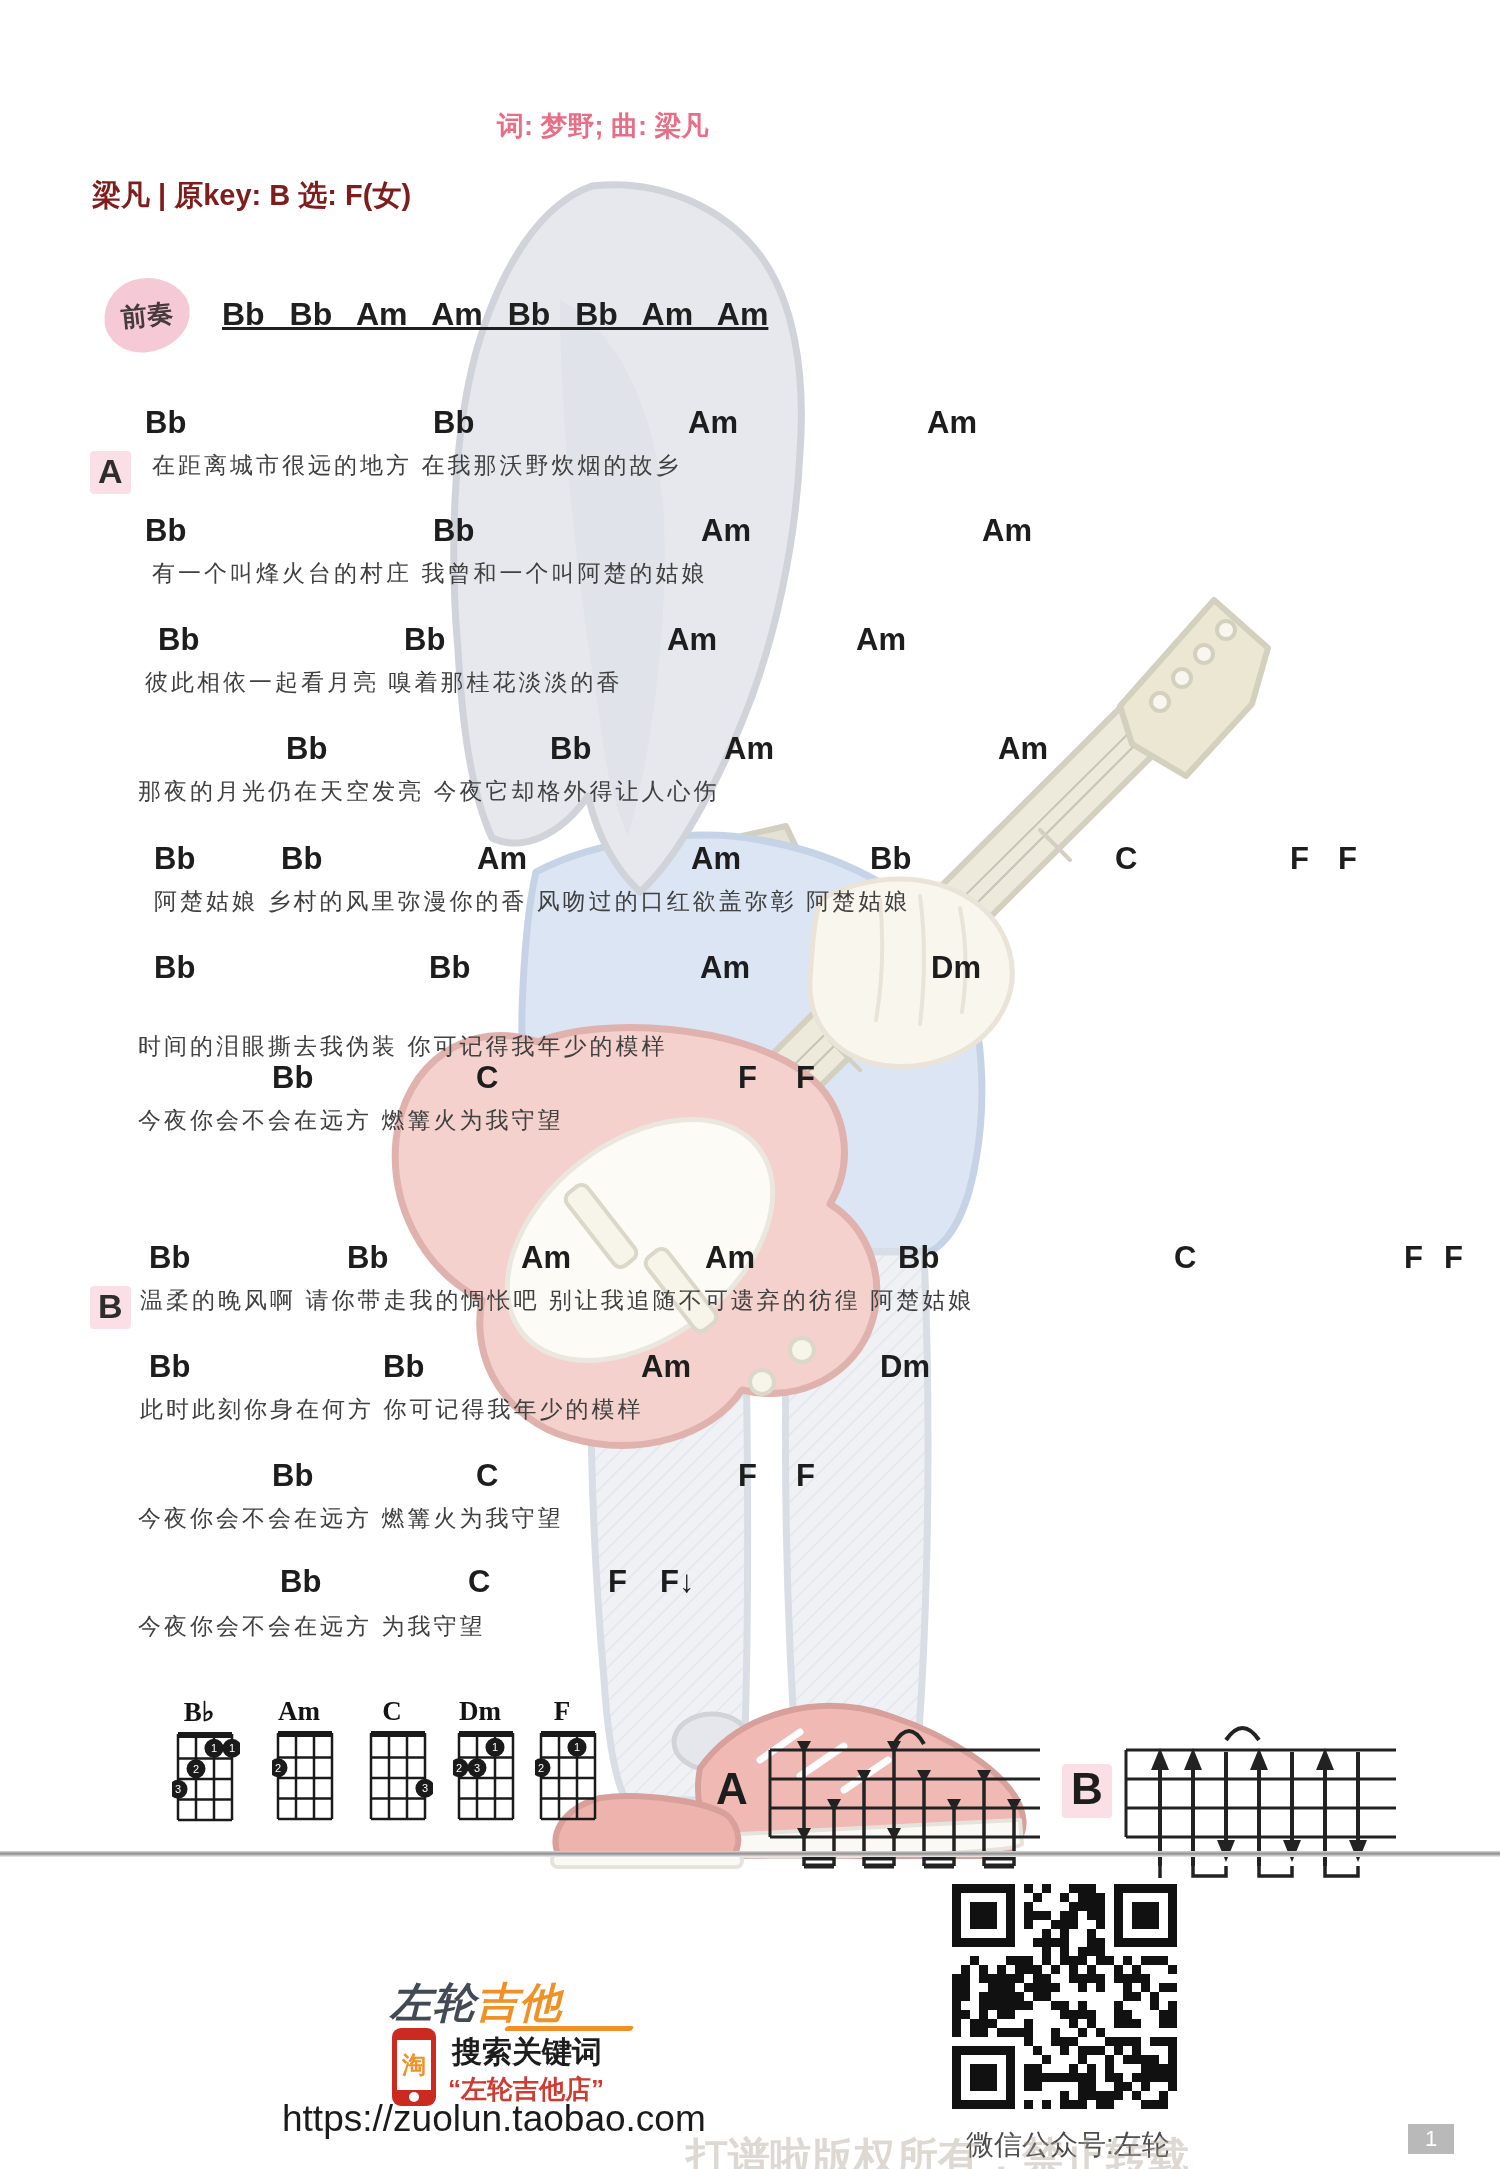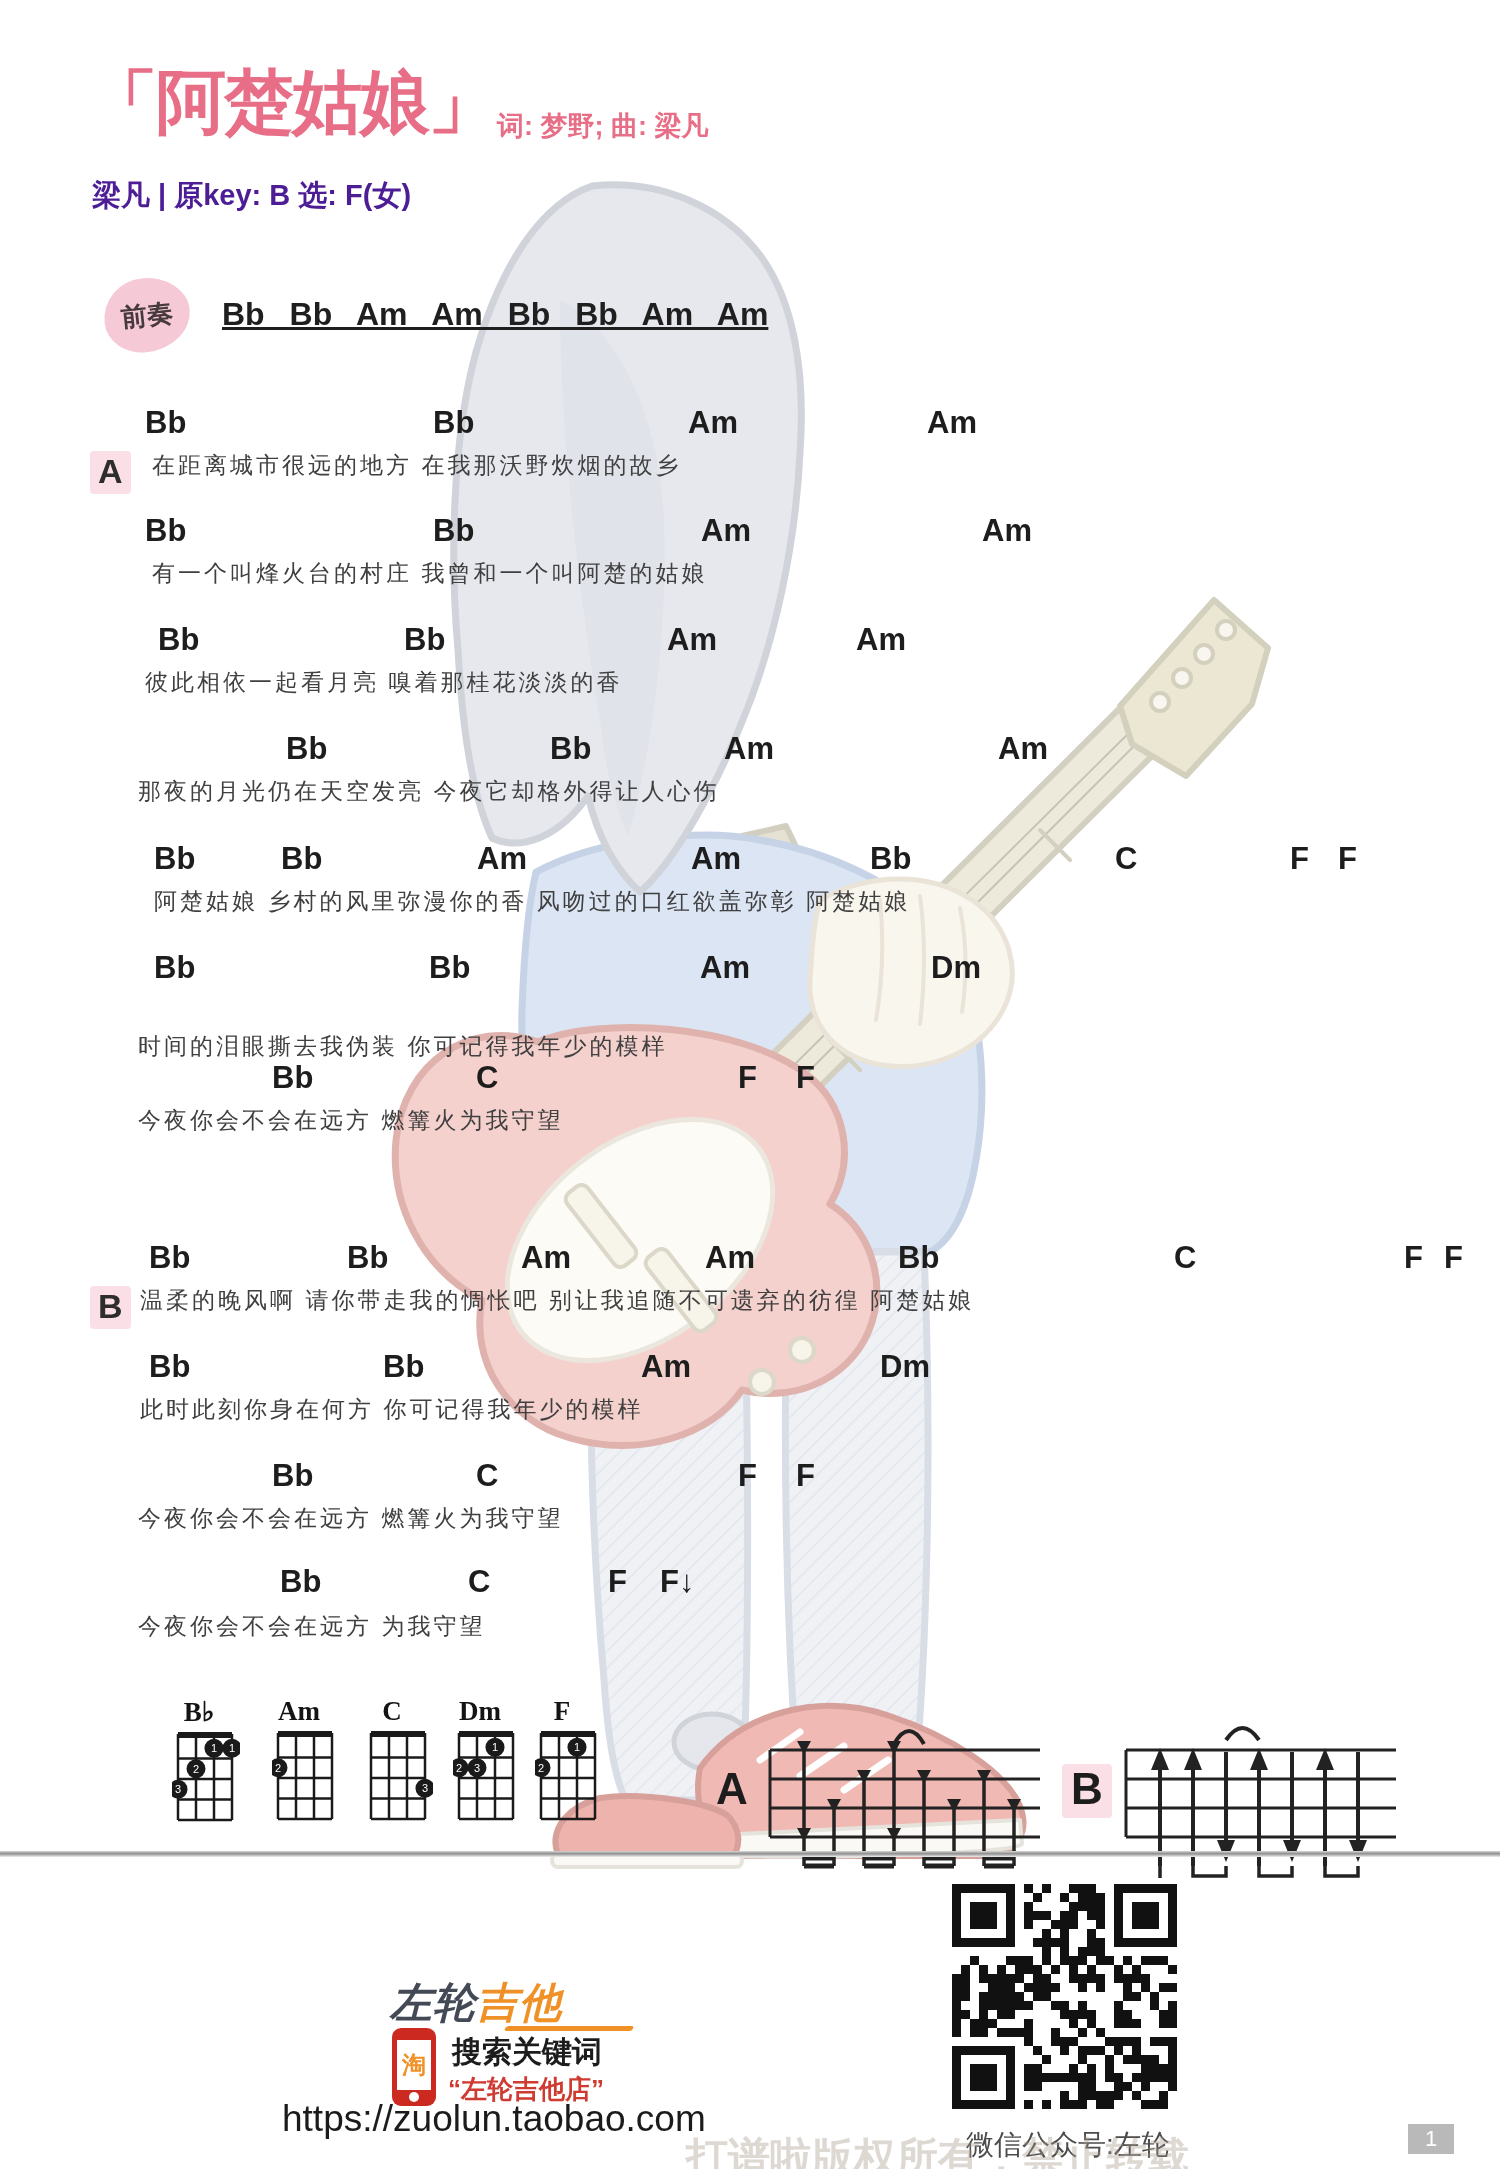--- a/index.html
+++ b/index.html
@@ -94,23 +94,22 @@
       <path d="M880,900 q6,60 -4,120 M920,896 q8,60 0,128 M960,908 q10,50 2,104" stroke="#d6c9b2" stroke-width="4" fill="none"></path>
 
       <path d="M636,442 C688,452 720,516 716,600 C712,690 688,780 652,826 C630,846 608,838 600,806 C592,742 596,520 636,442 Z" fill="#f4eedf" stroke="#d9cfbc" stroke-width="5"></path>
       <path d="M668,660 q10,14 2,26 M648,742 q18,16 38,8" stroke="#cbbfa8" stroke-width="4" fill="none"></path>
 
       <path d="M592,186 C660,178 726,208 762,258 C792,300 806,368 800,452 C796,540 776,640 742,722 C714,790 676,860 640,892 C610,864 596,830 588,796 C560,836 522,852 492,838 C470,790 462,720 458,650 C450,560 452,440 476,352 C500,268 540,204 592,186 Z" fill="#cfd3dd" stroke="#a2a8b6" stroke-width="7"></path>
       <path d="M560,300 C620,330 660,420 664,520 C668,640 650,760 628,836 C612,800 604,760 600,720 C580,600 560,440 560,300 Z" fill="#c3c8d5"></path>
     </g>
   </svg>
 
-  <div class="abs title" style="left: 88px; top: 56px; color: rgb(231, 110, 134);">「阿楚姑娘」</div>
   <div class="abs credits" style="left: 497px; top: 108px; color: rgb(231, 110, 134);">词: 梦野; 曲: 梁凡</div>
-  <div class="abs subtitle" style="left: 92px; top: 176px; color: #4c1d95;">梁凡 | 原key: B 选: F(女)</div>
+  <div class="abs subtitle" style="left: 92px; top: 176px; color: #7f1d1d;">梁凡 | 原key: B 选: F(女)</div>
 
   <div class="abs intro-badge" style="left: 104px; top: 278px; background: rgb(246, 201, 214);">前奏</div>
   <div class="abs intro-chords" style="left:222px;top:296px;text-decoration:underline;">Bb Bb Am Am Bb Bb Am Am</div>
 
   <div id="lines">
       <span class="chord" style="left: 145px; top: 405px;">Bb</span>
       <span class="chord" style="left: 433px; top: 405px;">Bb</span>
       <span class="chord" style="left: 688px; top: 405px;">Am</span>
       <span class="chord" style="left: 927px; top: 405px;">Am</span>
       <span class="marker" style="left: 90px; top: 451px; background: rgb(251, 223, 230);">A</span>

